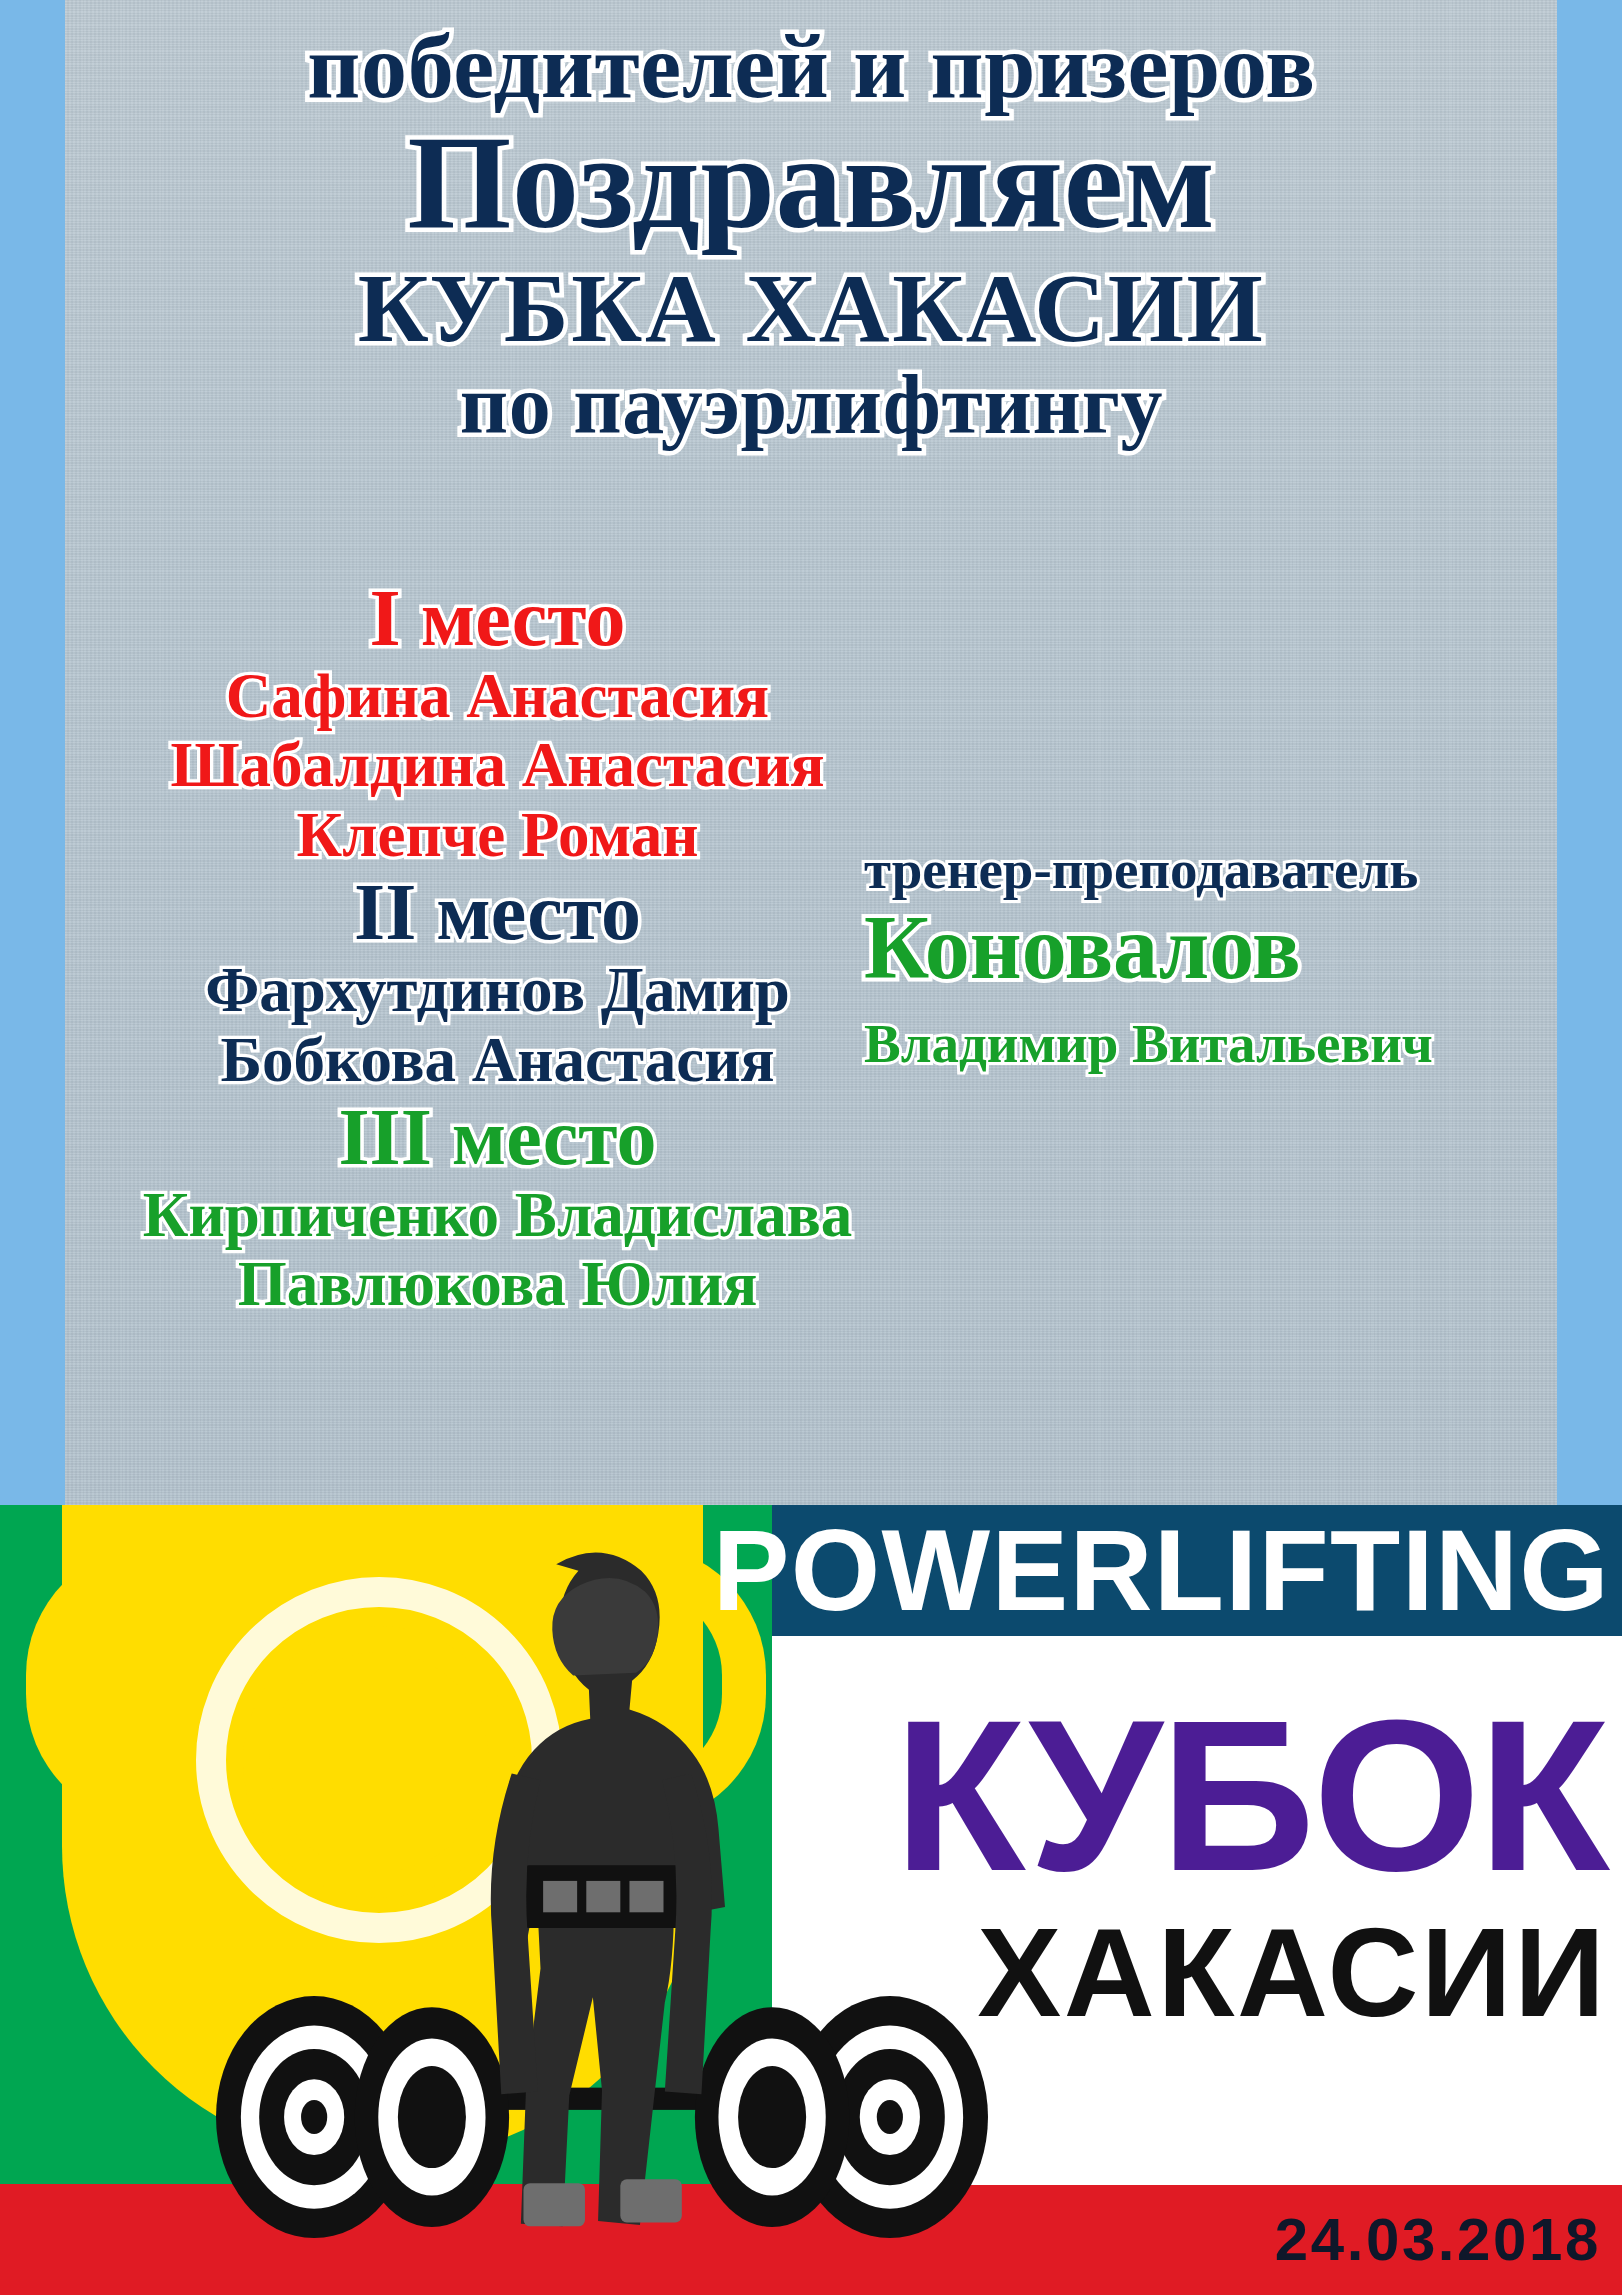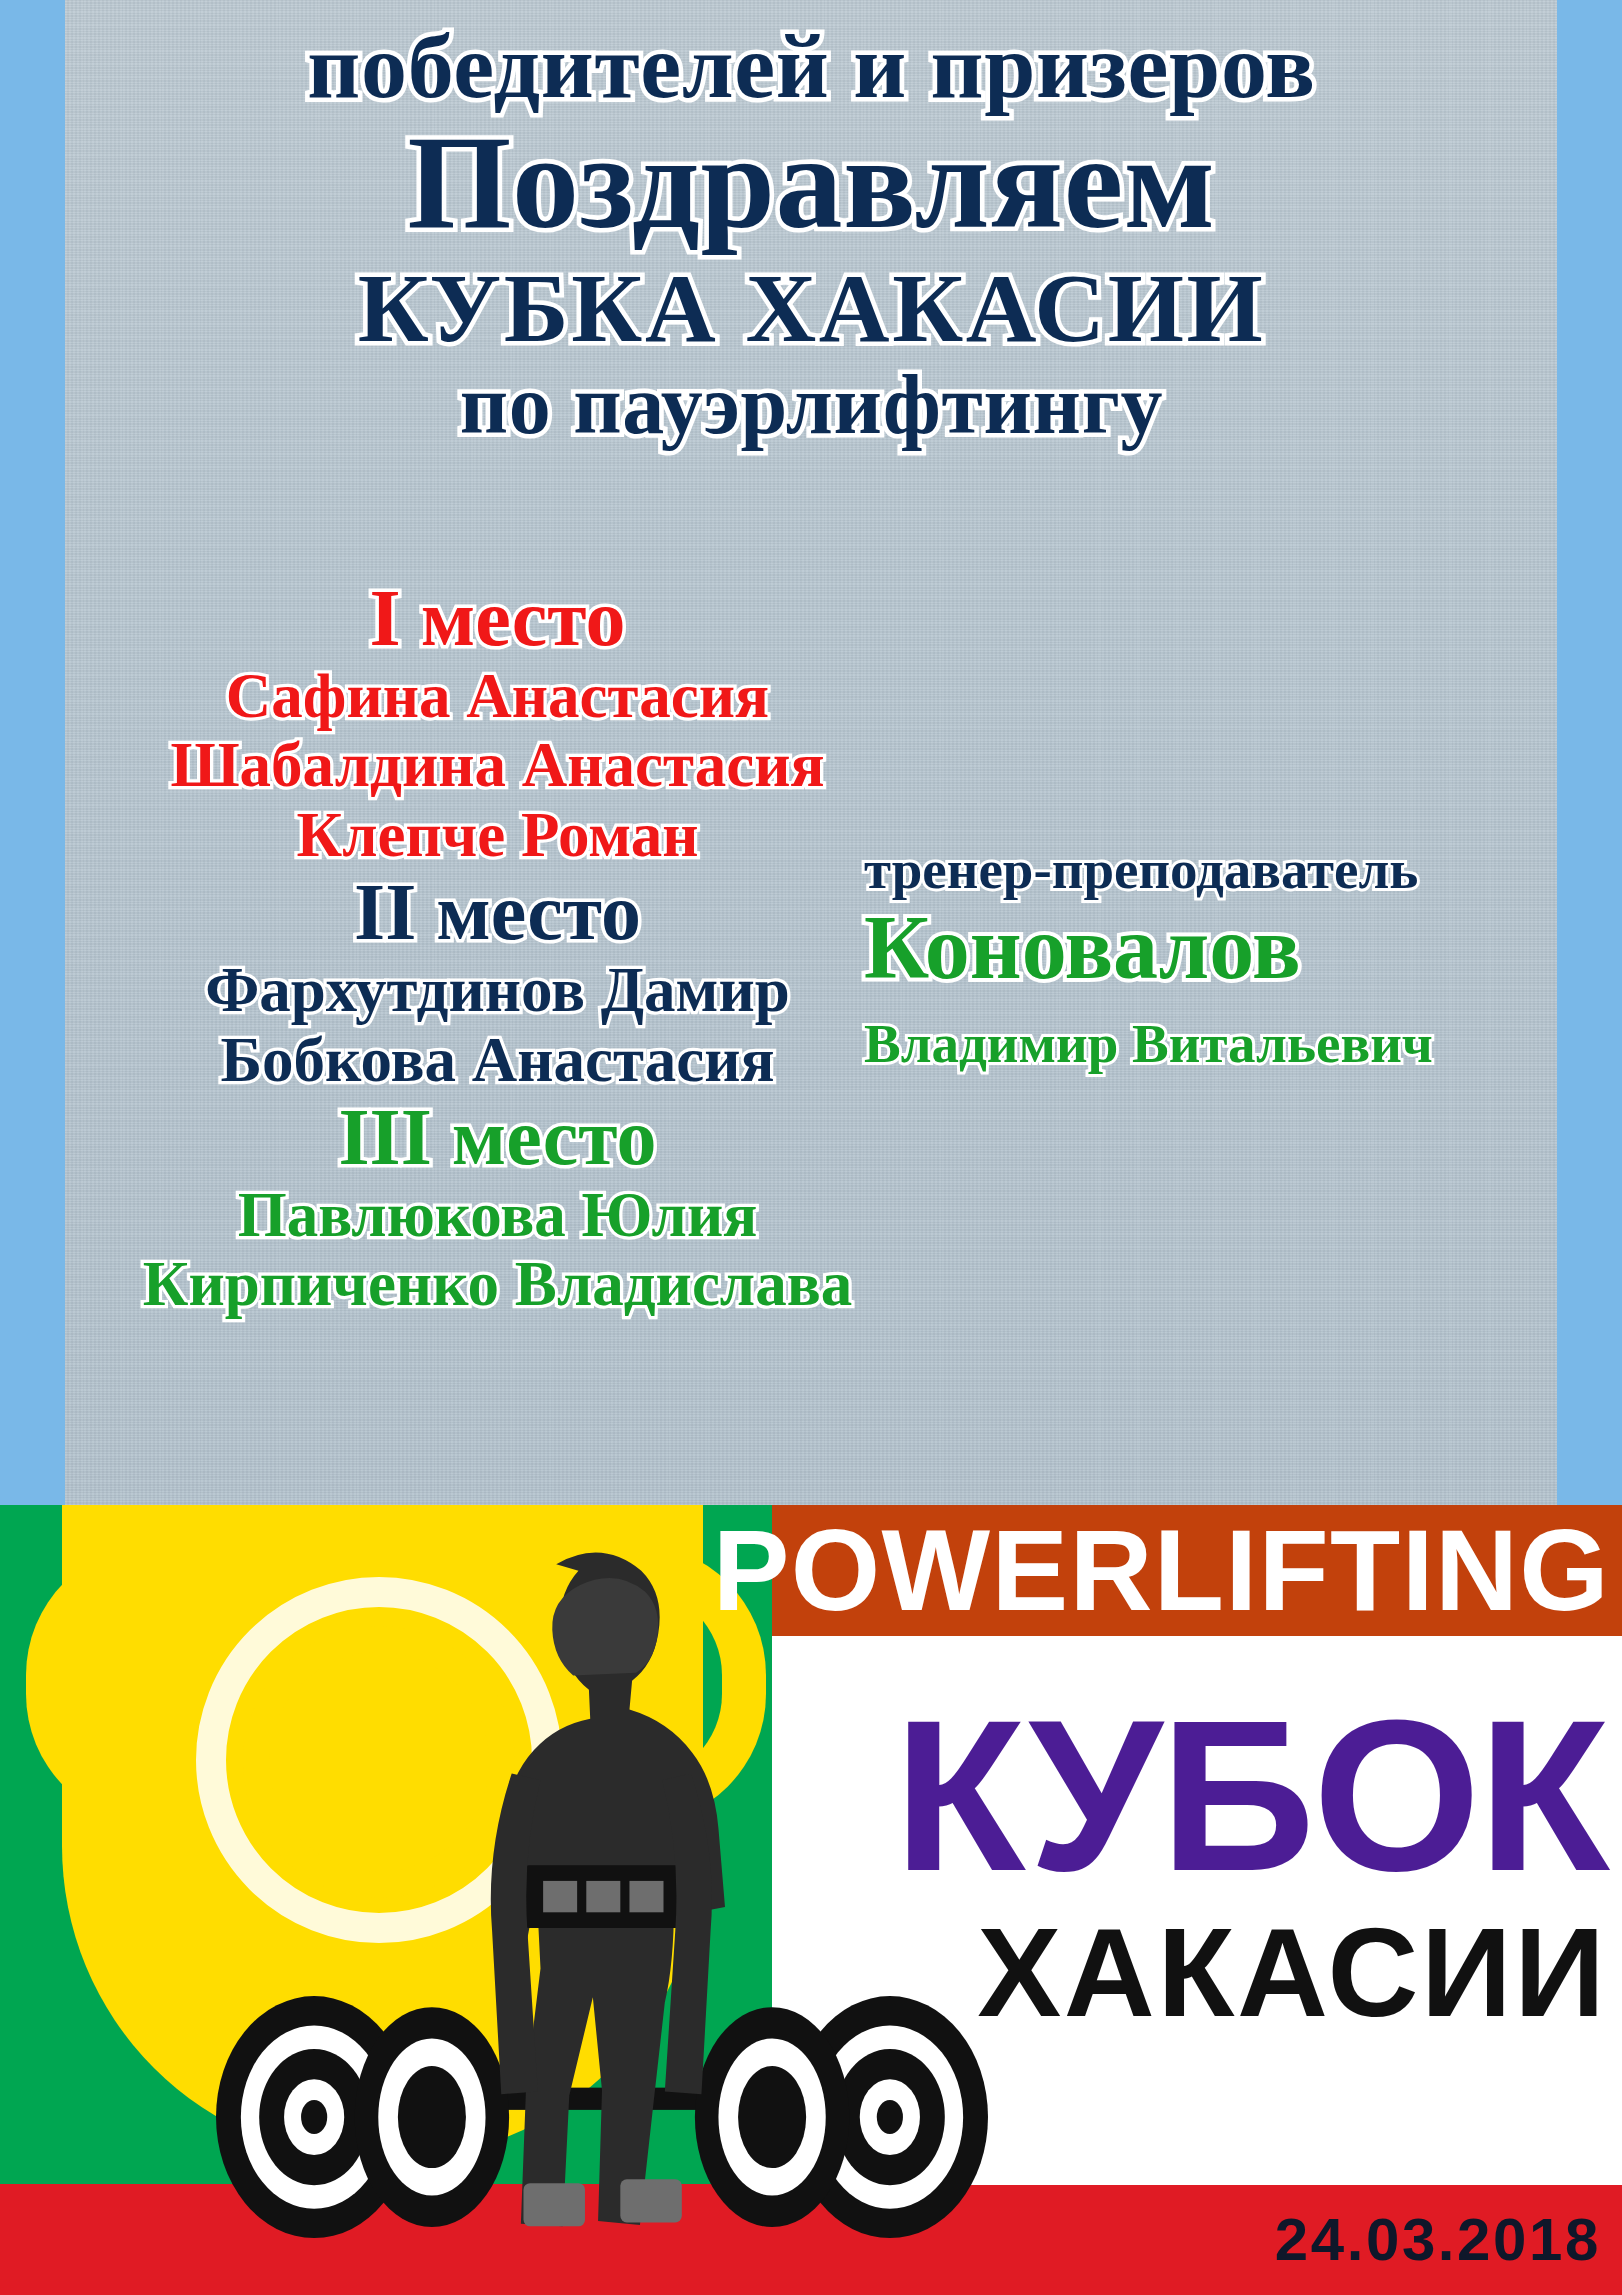--- a/index.html
+++ b/index.html
@@ -238,21 +238,21 @@
     top: 0;
     width: 851px;
     height: 790px;
   }
   .pl-blue {
     position: absolute;
     left: 0;
     top: 0;
     width: 851px;
     height: 131px;
-    background: #c2410c;
+    background: #0c4a6e;
     display: flex;
     align-items: center;
     justify-content: flex-end;
     padding-right: 13px;
     box-sizing: border-box;
   }
   .pl-text {
     font-family: "Liberation Sans", sans-serif;
     font-weight: bold;
     font-size: 115px;
@@ -328,22 +328,22 @@
     <div class="place-head place-1">I место</div>
     <div class="name n-red">Сафина Анастасия</div>
     <div class="name n-red">Шабалдина Анастасия</div>
     <div class="name n-red">Клепче Роман</div>
 
     <div class="place-head place-2">II место</div>
     <div class="name n-navy">Фархутдинов Дамир</div>
     <div class="name n-navy">Бобкова Анастасия</div>
 
     <div class="place-head place-3">III место</div>
+    <div class="name n-green">Кирпиченко Владислава</div>
     <div class="name n-green">Павлюкова Юлия</div>
-    <div class="name n-green">Кирпиченко Владислава</div>
 
   </div>
 
   <div class="coach">
     <div class="coach-role">тренер-преподаватель</div>
     <div class="coach-surname">Коновалов</div>
     <div class="coach-fullname">Владимир Витальевич</div>
   </div>
 
   <div class="banner">

